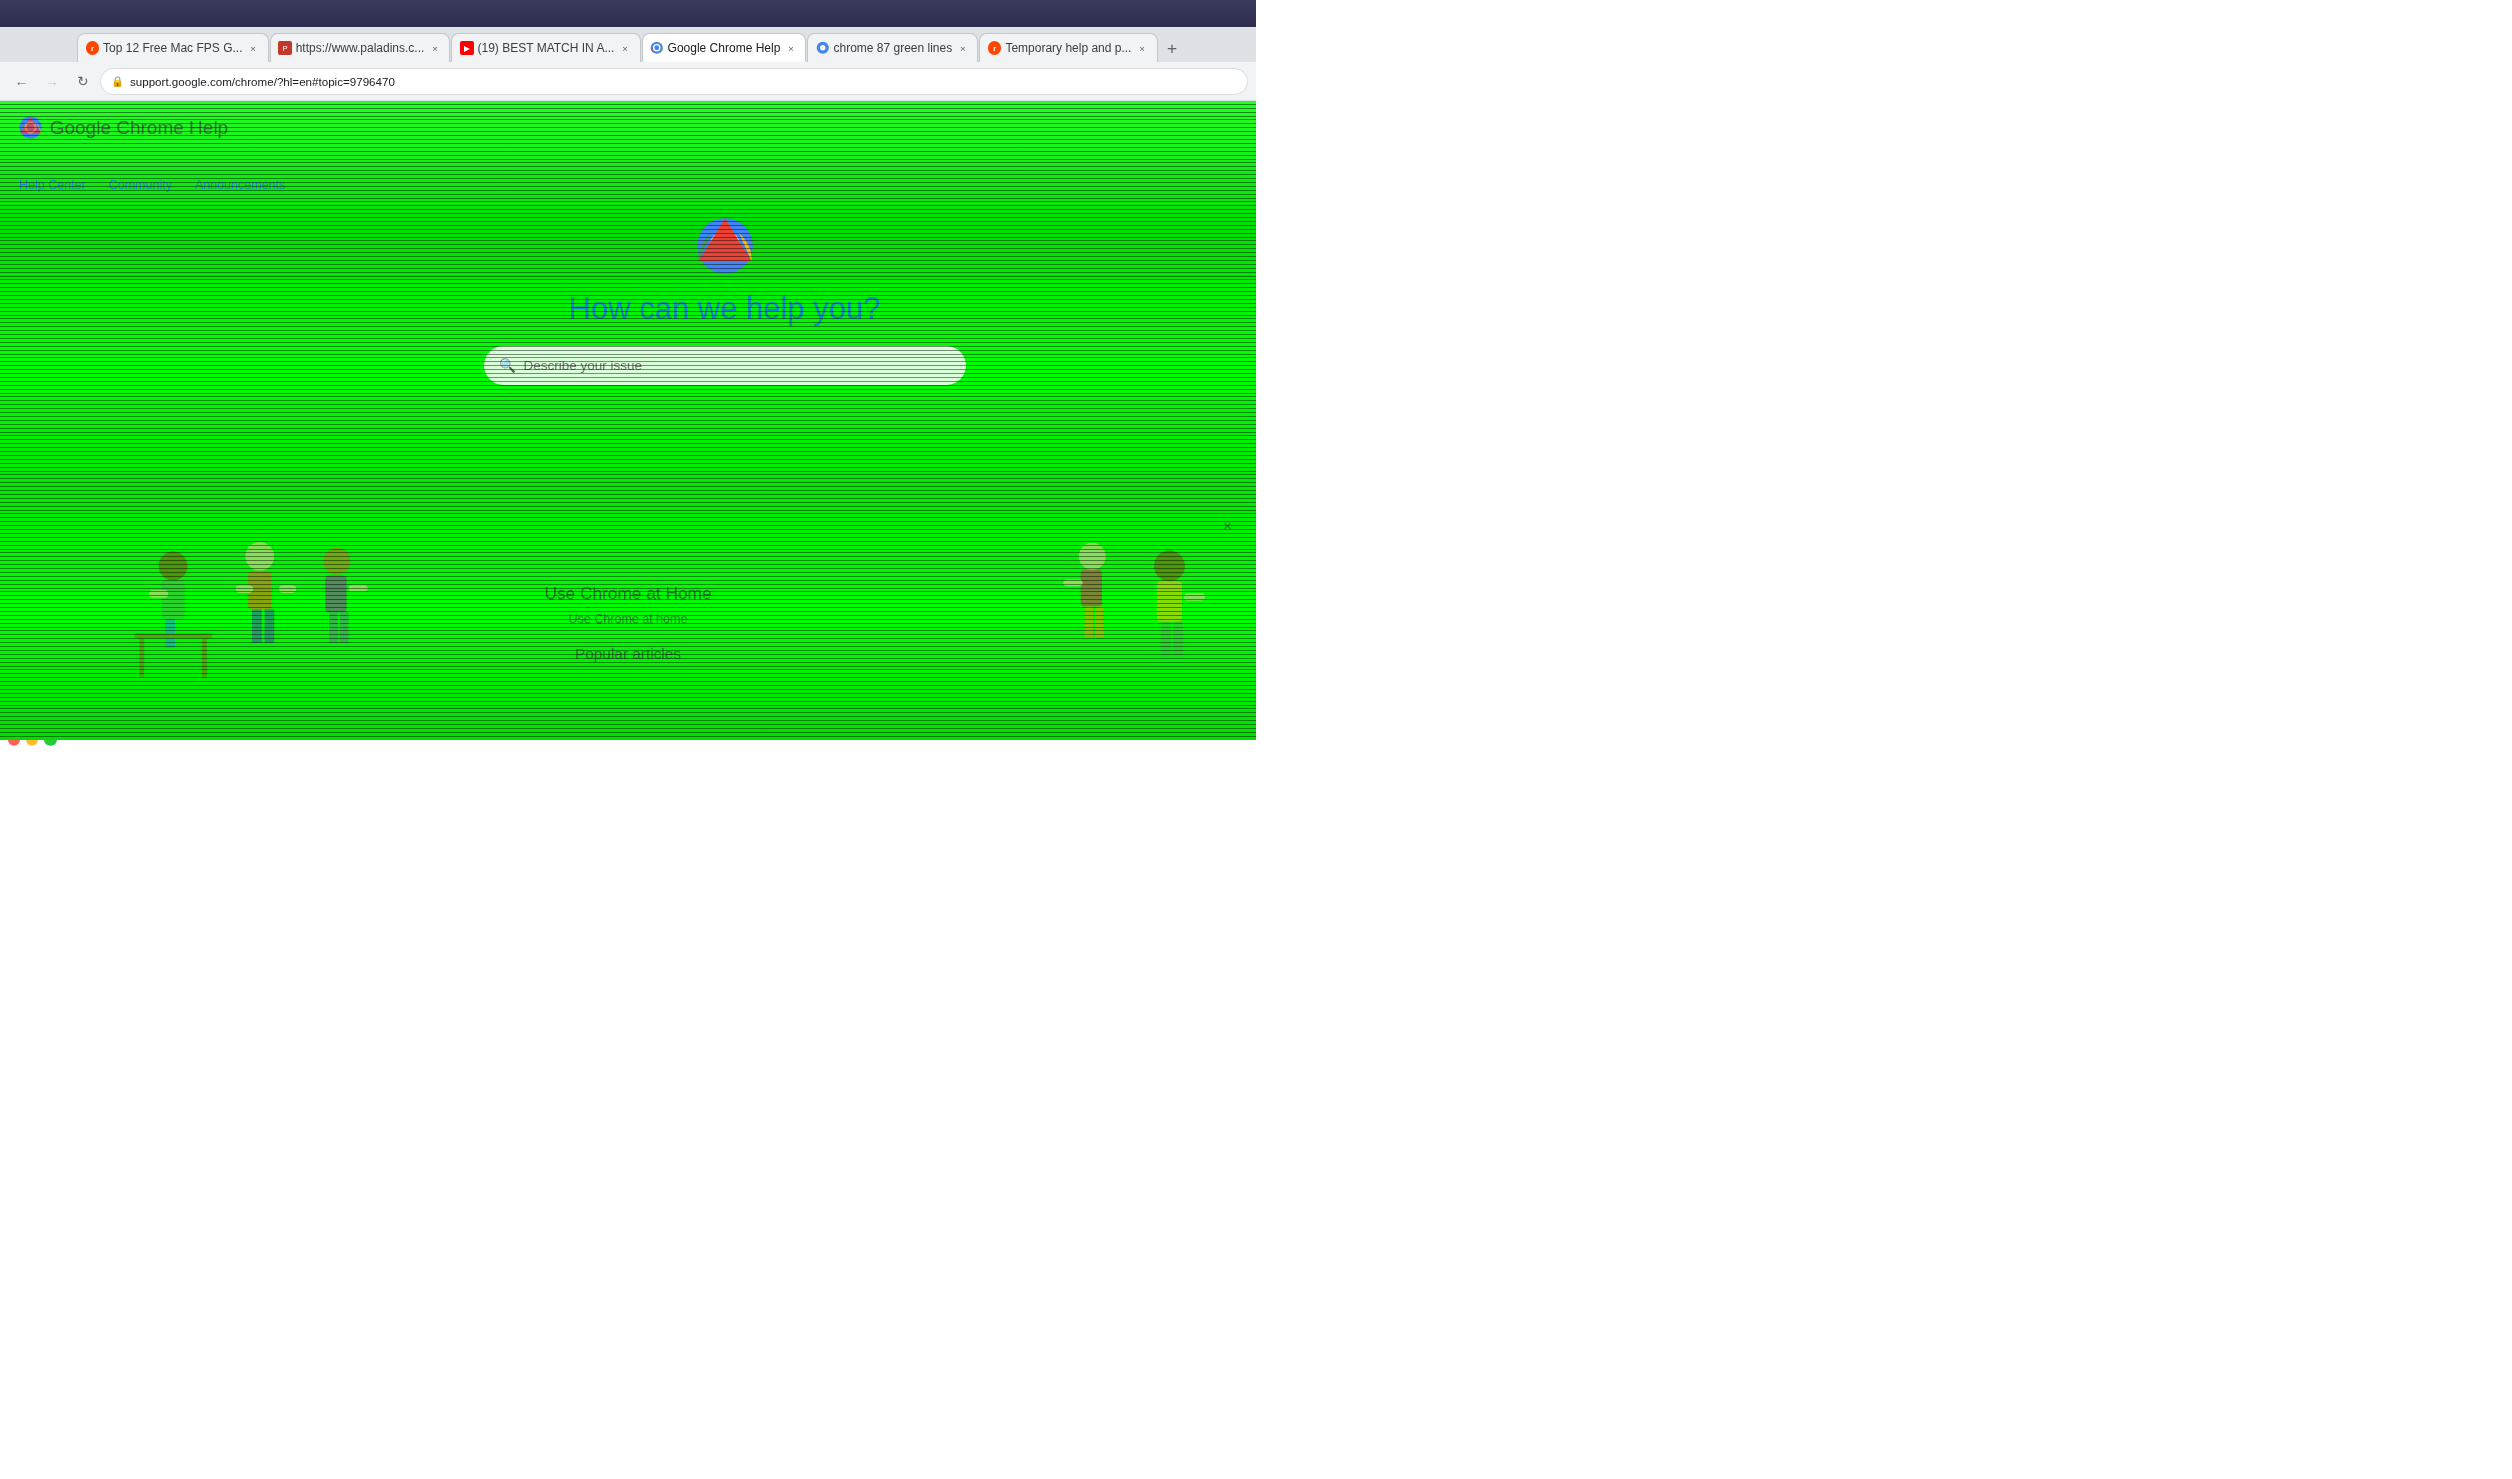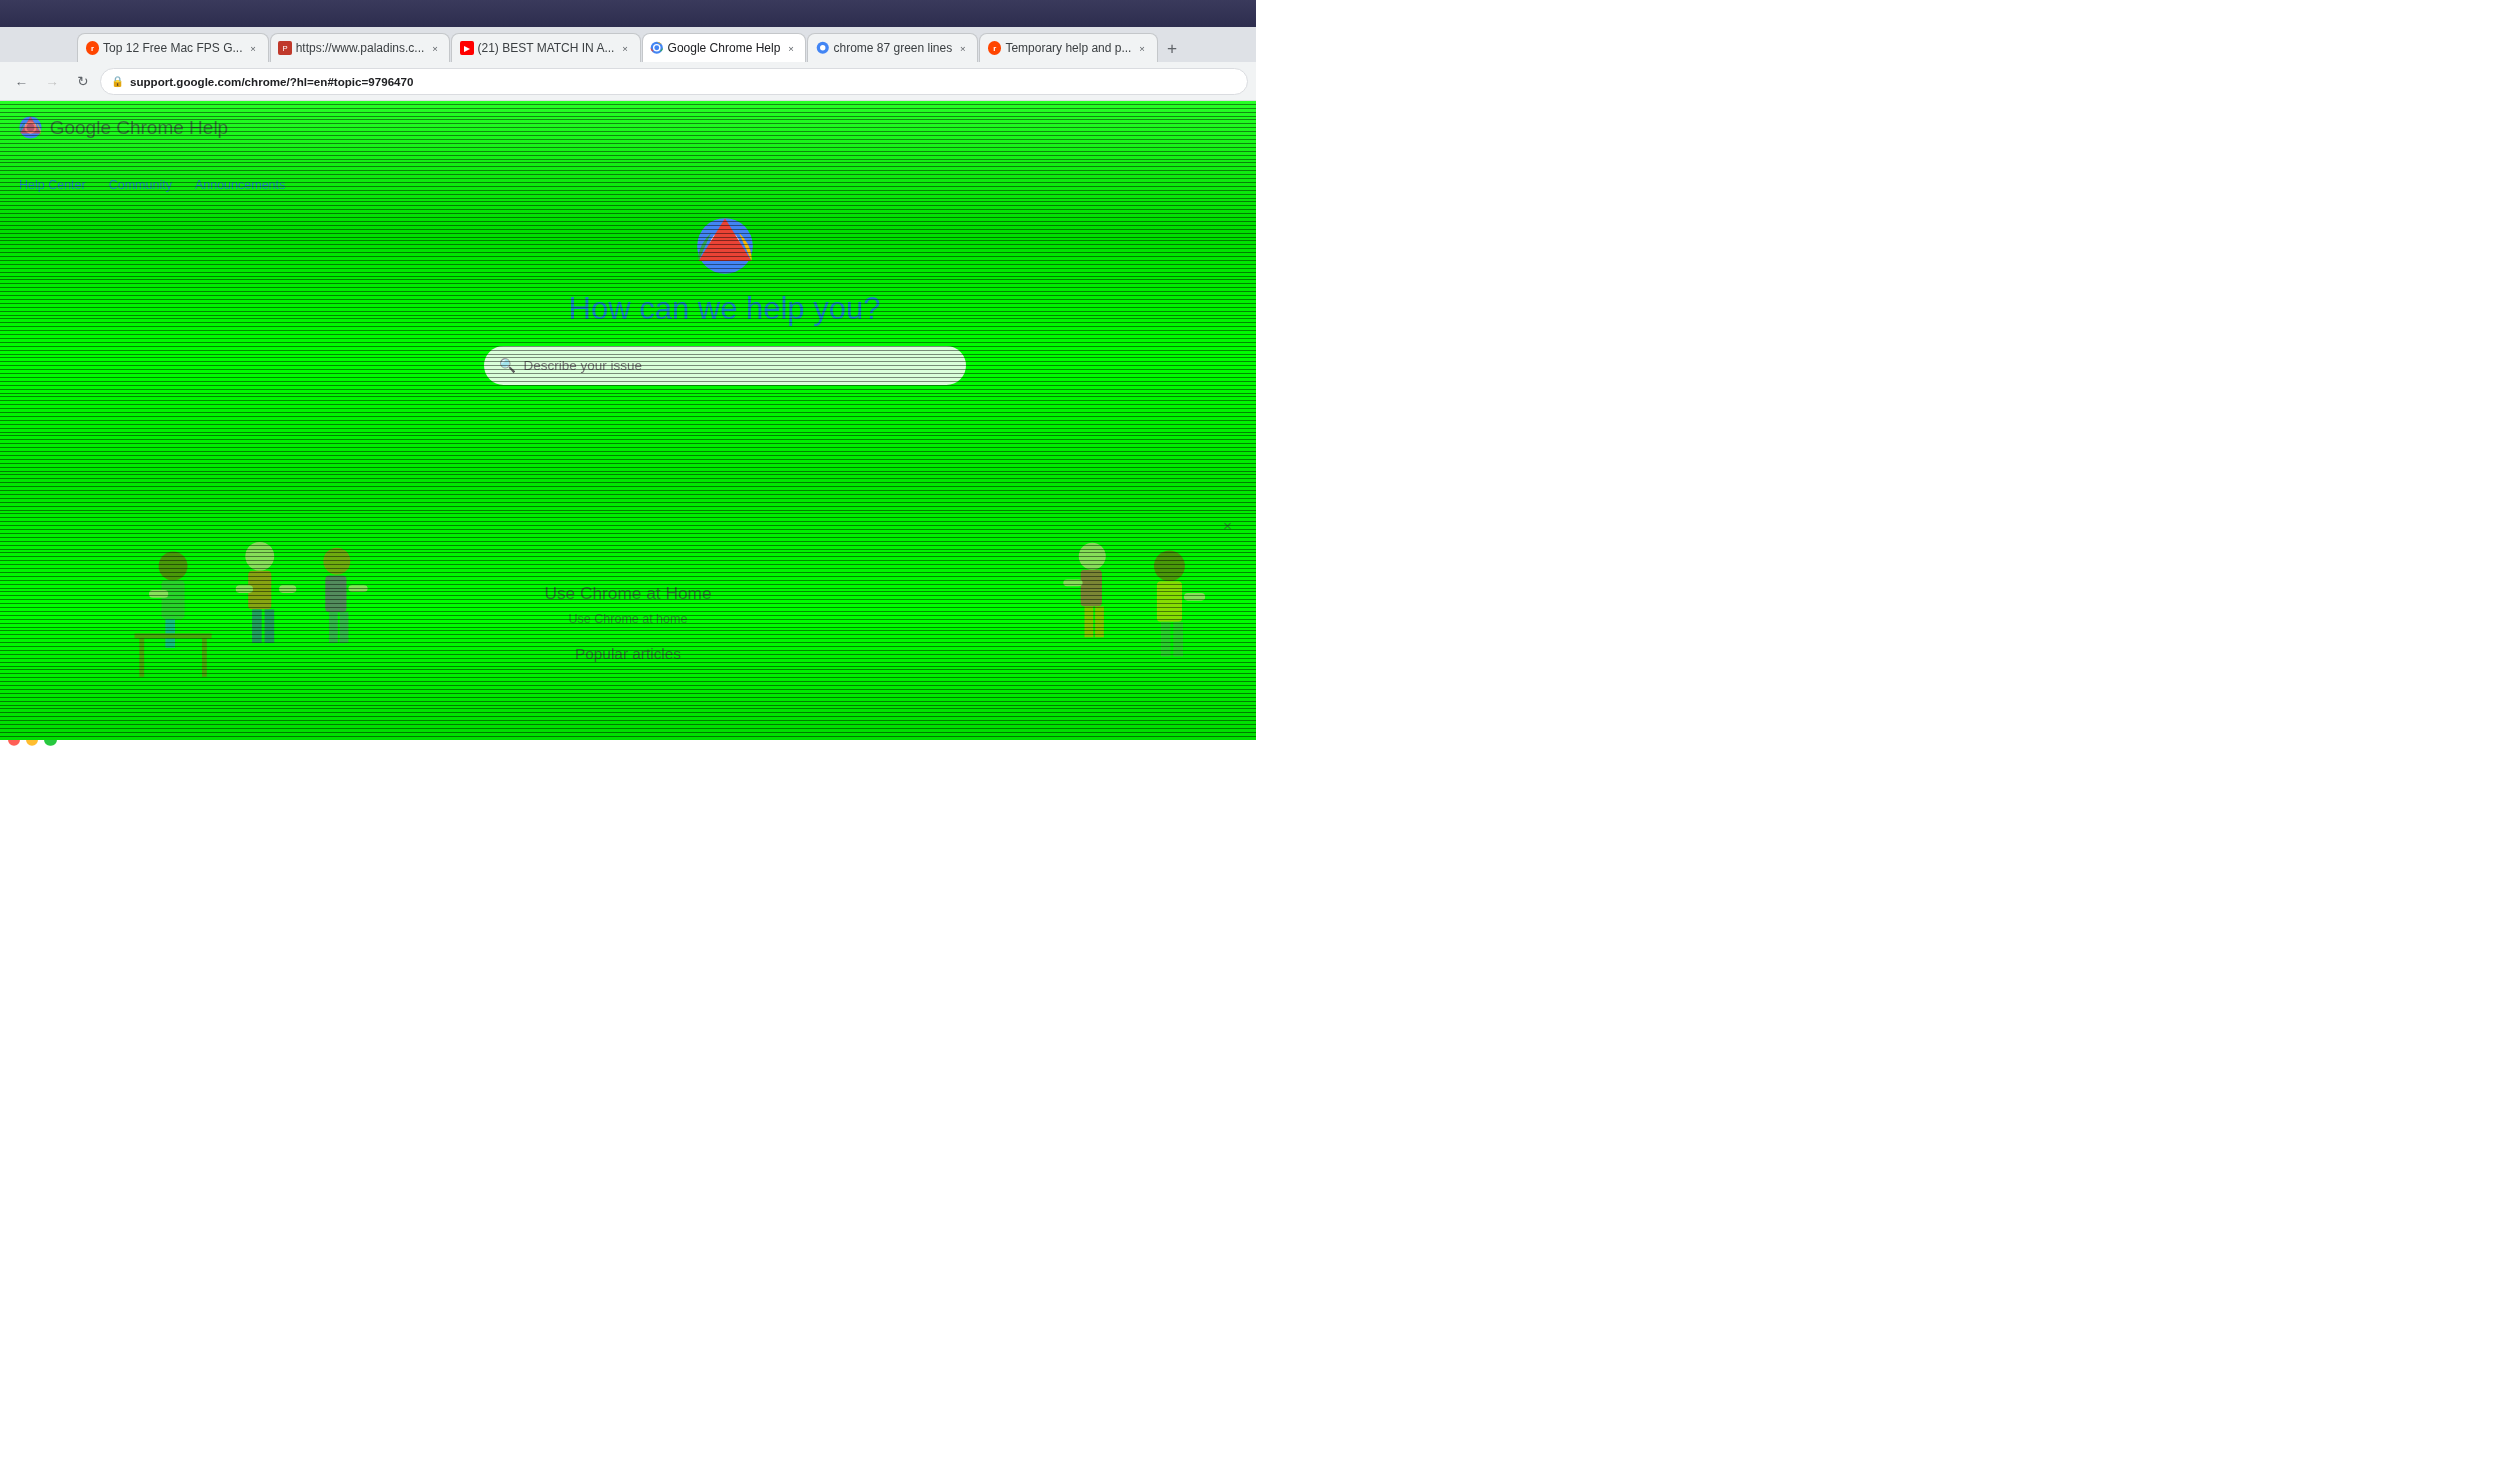--- a/index.html
+++ b/index.html
@@ -162,21 +162,20 @@
     }
 
     .lock-icon {
       color: #5f6368;
       font-size: 10.6px;
     }
 
     .url-text {
       font-size: 11.6px;
       color: #202124;
-      font-weight: bold;
     }
 
     
     .page-content {
       width: 100%;
       height: calc(740px - 27px - 35px - 39px);
       position: relative;
       overflow: hidden;
       background: #00ff00;
     }
@@ -418,21 +417,21 @@
   </div>
 
   <div class="tab">
     <div class="tab-favicon" style="background:#c0392b;border-radius:1.9px;color:white;font-size:7.7px;display:flex;align-items:center;justify-content:center;">P</div>
     <span class="tab-title">https://www.paladins.c...</span>
     <div class="tab-close">×</div>
   </div>
 
   <div class="tab">
     <div class="tab-favicon favicon-youtube">▶</div>
-    <span class="tab-title">(21) BEST MATCH IN A...</span>
+    <span class="tab-title">(19) BEST MATCH IN A...</span>
     <div class="tab-close">×</div>
   </div>
 
   <div class="tab active">
     <div class="tab-favicon">
       <svg width="13.5" height="13.5" viewBox="0 0 100 100">
         <circle cx="50" cy="50" r="45" fill="#4285f4"></circle>
         <circle cx="50" cy="50" r="28" fill="white"></circle>
         <circle cx="50" cy="50" r="18" fill="#4285f4"></circle>
         <path d="M50 5 L95 78 L5 78 Z" fill="none" stroke="#ea4335" stroke-width="0"></path>

